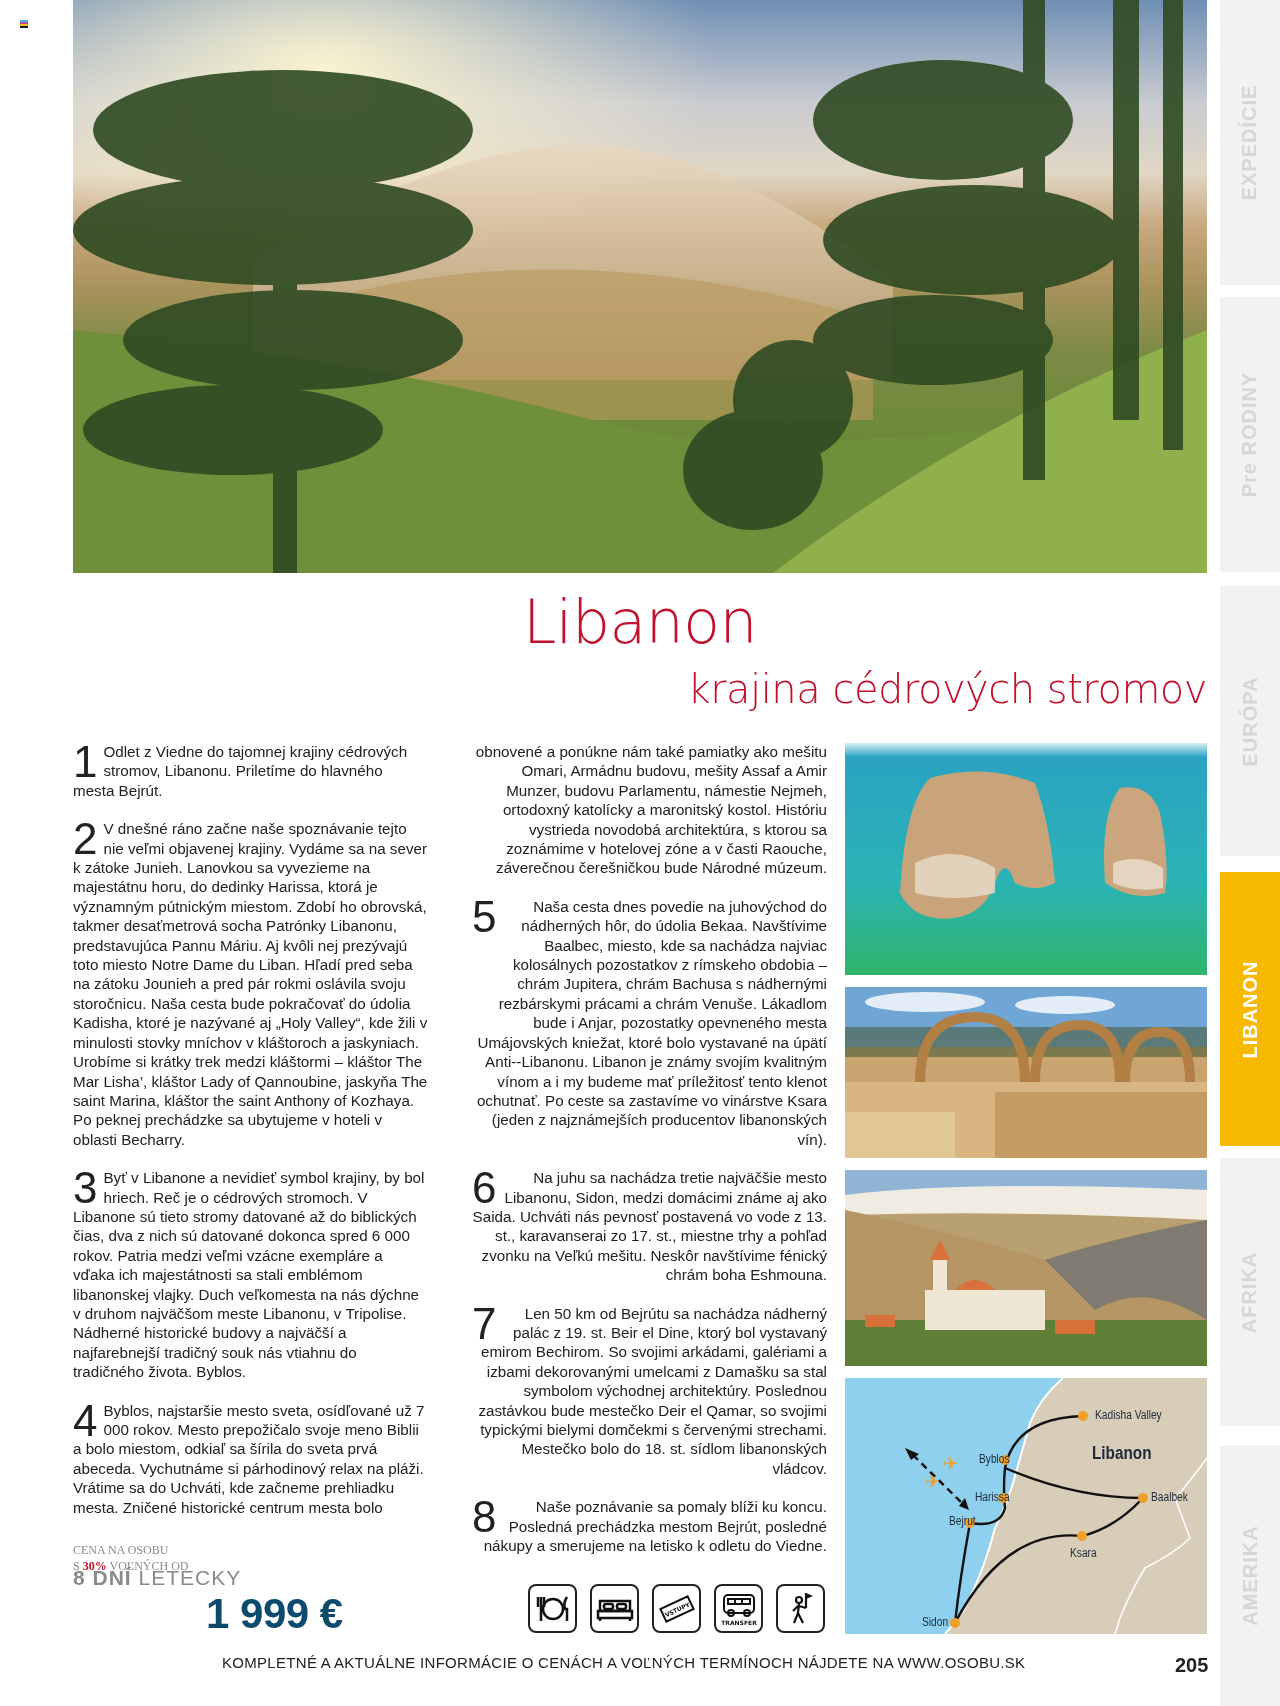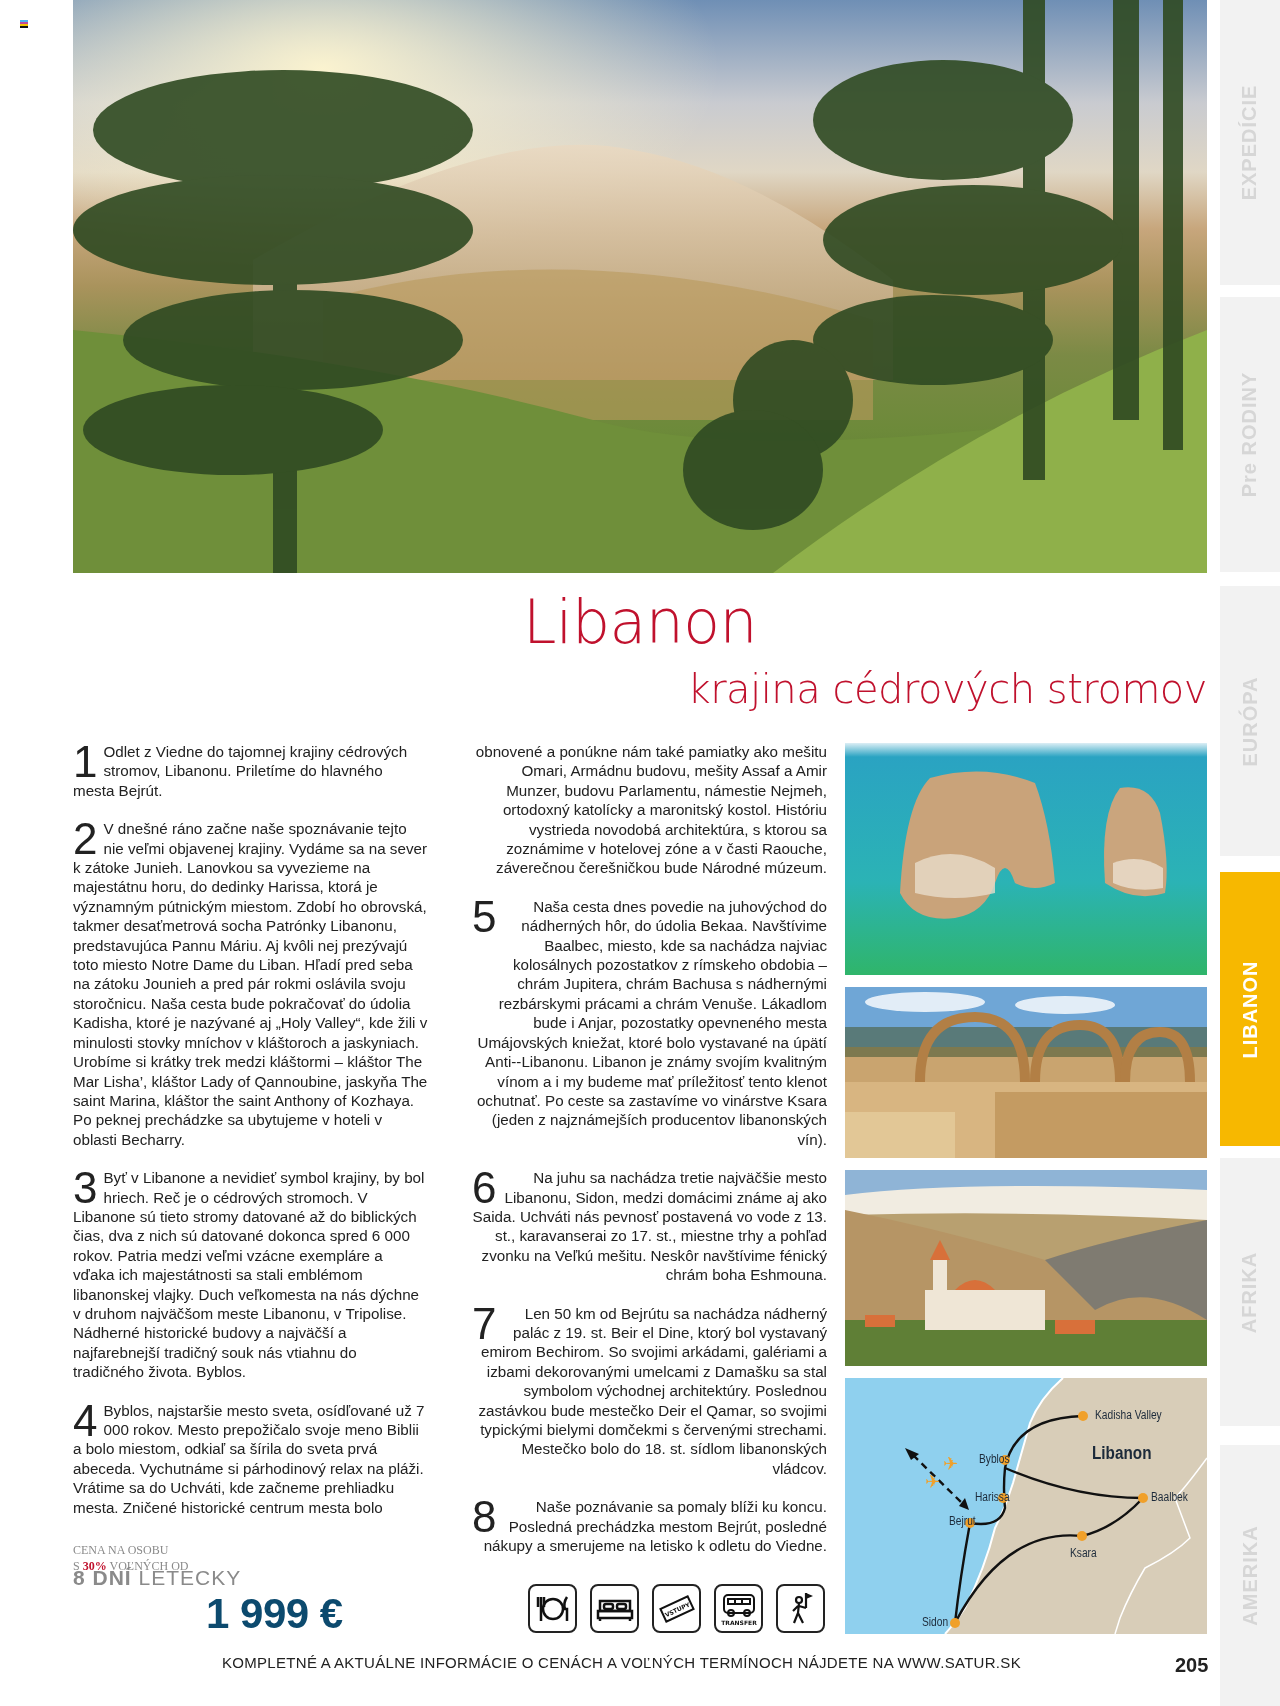--- a/index.html
+++ b/index.html
@@ -277,14 +277,14 @@
         <g fill="none" stroke="#111" stroke-width="2.2">
           <circle cx="18" cy="11" r="3"></circle>
           <path d="M18 14 L17 24 L13 34 M17 24 L22 34 M17 17 L12 22 M18 17 L25 19"></path>
           <path d="M25 19 V4"></path>
         </g>
         <path d="M25 4 L32 7 L25 10 Z" fill="#111"></path>
       </svg>
   </div>
 </div>
 
-<div class="footer-note">KOMPLETNÉ A AKTUÁLNE INFORMÁCIE O CENÁCH A VOĽNÝCH TERMÍNOCH NÁJDETE NA WWW.SATUR.SK</div>
+<div class="footer-note">KOMPLETNÉ A AKTUÁLNE INFORMÁCIE O CENÁCH A VOĽNÝCH TERMÍNOCH NÁJDETE NA WWW.OSOBU.SK</div>
 <div class="page-num">205</div>
 
 </body></html>

